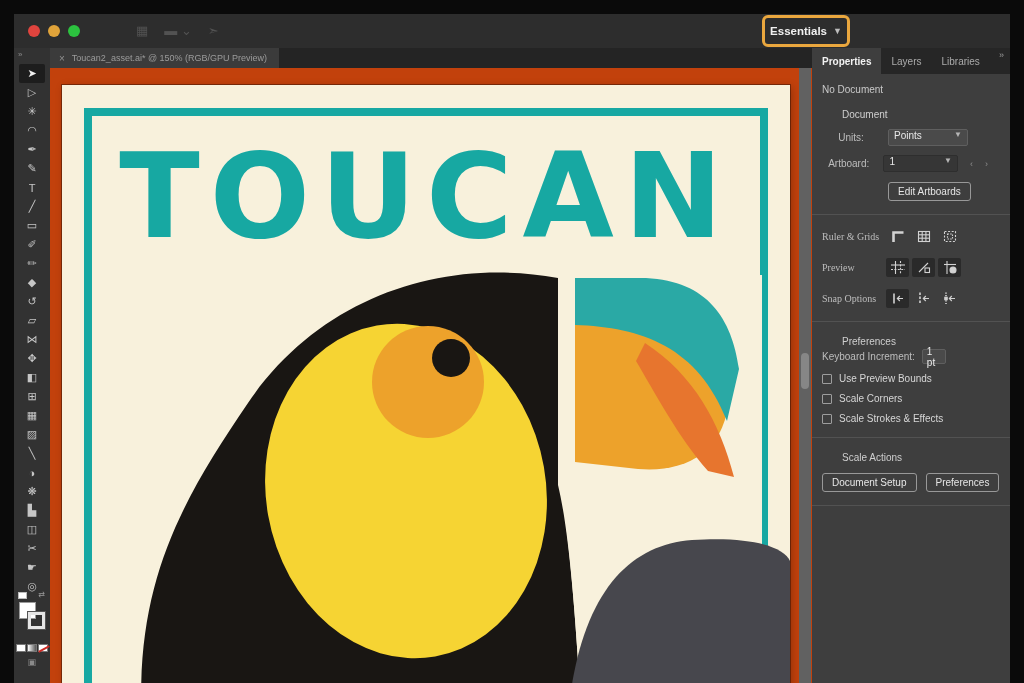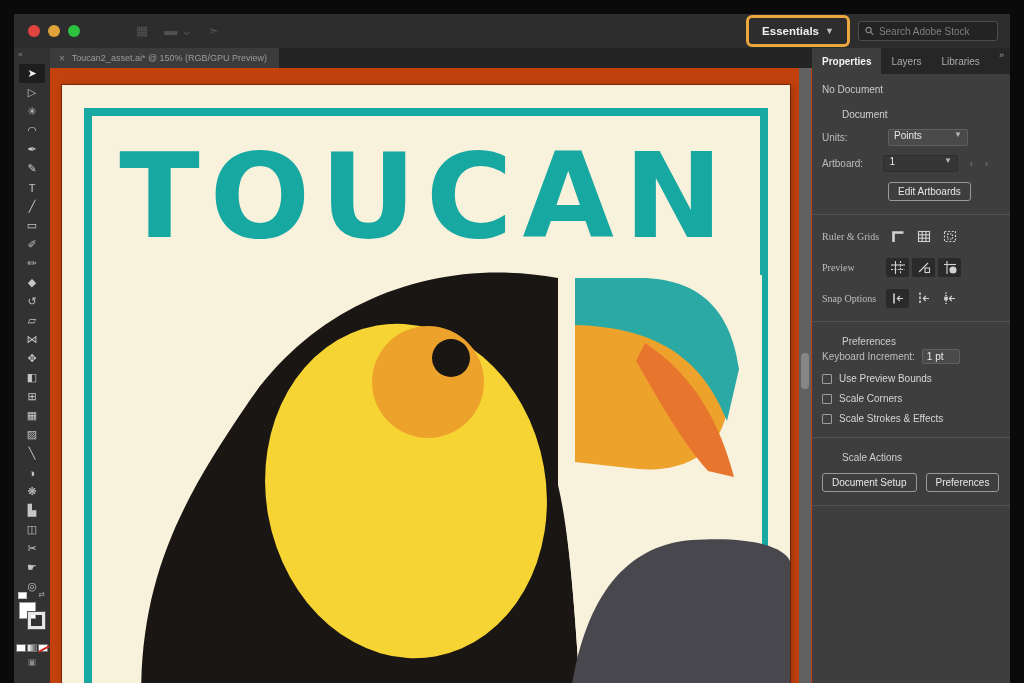--- a/index.html
+++ b/index.html
@@ -8,21 +8,21 @@
   .window { position:absolute; left:14px; top:14px; width:996px; height:669px;
             background:#2d2d2d; display:flex; flex-direction:column; }
 
   
   .titlebar { height:34px; background:#2d2d2d; position:relative; flex:0 0 auto; }
   .traffic { position:absolute; top:11px; left:14px; display:flex; gap:8px; }
   .light { width:12px; height:12px; border-radius:50%; }
   .light.red { background:#e0443e; } .light.yellow { background:#e0a33a; } .light.green { background:#2cc23f; }
   .appbar-icons { position:absolute; left:122px; top:8px; display:flex; gap:16px; color:#525252; font-size:13px; }
   .appbar-icons span { line-height:18px; }
-  .essentials-wrap { position:absolute; right:160px; top:1px; width:104px; height:32px;
+  .essentials-wrap { position:absolute; right:160px; top:1px; width:88px; height:32px;
                      border:3px solid #eaa73e; border-radius:6px; display:flex; align-items:center; justify-content:center; }
   .essentials-btn { color:#f0f0f0; font-size:11.5px; font-weight:bold; display:flex; gap:6px; align-items:center; cursor:default; }
   .essentials-btn .chev { color:#bdbdbd; font-size:9px; }
   .searchbox { position:absolute; right:12px; top:7px; width:140px; height:20px; background:#232323;
                border:1px solid #4c4c4c; border-radius:3px; display:flex; align-items:center; padding:0 6px; gap:5px; }
   .searchbox input { background:transparent; border:none; outline:none; color:#cfcfcf; font-size:10px; width:100%; }
   .searchbox input::placeholder { color:#7f7f7f; }
 
   
   .main { flex:1; display:flex; min-height:0; }
@@ -64,36 +64,36 @@
 
   
   .panel { width:198px; background:#3e3e3e; flex:0 0 auto; display:flex; flex-direction:column; font-size:10px; color:#c9c9c9; }
   .paneltabs { height:26px; background:#262626; display:flex; align-items:stretch; position:relative; flex:0 0 auto; }
   .ptab { padding:0 10px; display:flex; align-items:center; color:#ababab; }
   .ptab.active { background:#3e3e3e; color:#f2f2f2; font-weight:bold; }
   .panel-collapse { position:absolute; right:6px; top:2px; color:#9a9a9a; font-size:9px; }
   .panel-body { padding:10px 10px 0 10px; }
   .section-title { color:#cfcfcf; margin:14px 0 0 0;padding-left:20px; }
   .row { display:flex; align-items:center; margin-top:9px; }
-  .row .lbl { width:58px; text-align:left; margin-right:8px; color:#bdbdbd; }
+  .row .lbl { width:58px; text-align:center; margin-right:8px; color:#bdbdbd; }
   .dropdown { width:80px; height:17px; background:#4a4a4a; border:1px solid #5f5f5f; border-radius:2px;
               display:flex; justify-content:space-between; padding:0 5px; color:#e8e8e8; }
   .dropdown.dark { background:#363636; border-color:#2e2e2e; }
   .dropdown .chev { color:#b5b5b5; font-size:8px; }
   .nav-arrows { margin-left:12px; color:#8f8f8f; font-size:9px; letter-spacing:12px; }
   .btn { border:1px solid #989898; border-radius:3px; background:transparent; color:#e6e6e6;
          font-size:10px; padding:3px 9px; font-family:inherit; }
   .edit-artboards { margin:10px 0 0 66px; }
   .divider { height:1px; background:#525252; margin:13px -10px 0 -10px; }
   .iconrow { display:flex; align-items:center; margin-top:12px; }
   .iconrow .lbl2 { width:64px; color:#bdbdbd;font-family:Liberation Serif, serif; }
   .icon-btn { width:23px; height:19px; display:flex; align-items:center; justify-content:center; border-radius:2px; margin-right:3px; }
   .icon-btn.pressed { background:#2a2a2a; }
   .icon-btn svg { stroke:#d2d2d2; fill:none; stroke-width:1.1; }
-  .kv-input { width:38px; height:15px; background:#4a4a4a; border:1px solid #5f5f5f; border-radius:2px;
+  .kv-input { width:24px; height:15px; background:#4a4a4a; border:1px solid #5f5f5f; border-radius:2px;
               color:#ececec; padding:0 4px; display:flex; align-items:center; }
   .checkrow { display:flex; align-items:center; gap:7px; margin-top:9px; color:#d6d6d6; }
   .checkbox { width:10px; height:10px; border:1px solid #9d9d9d; border-radius:1px; background:transparent; }
   .qa-buttons { display:flex; gap:9px; margin-top:10px; }
 </style>
 </head>
 <body>
 
 <div class="window">
 
@@ -106,27 +106,20 @@
     <div class="appbar-icons">
       <span>▦</span>
       <span>▬ ⌄</span>
       <span>➣</span>
     </div>
     <div class="essentials-wrap">
       <div class="essentials-btn">
         <span>Essentials</span>
         <span class="chev">▼</span>
       </div>
-    </div>
-    <div class="searchbox">
-      <svg width="10" height="10" viewBox="0 0 10 10">
-        <circle cx="4" cy="4" r="3" stroke="#8a8a8a" fill="none" stroke-width="1.3"></circle>
-        <line x1="6.3" y1="6.3" x2="9.3" y2="9.3" stroke="#8a8a8a" stroke-width="1.3"></line>
-      </svg>
-      <input placeholder="Search Adobe Stock" style="">
     </div>
   </div>
 
   <div class="main">
 
     <div class="toolbar">
       <div class="toolbar-top">»</div>
       <div>
           <div class="tool active">➤</div>
           <div class="tool">▷</div>

